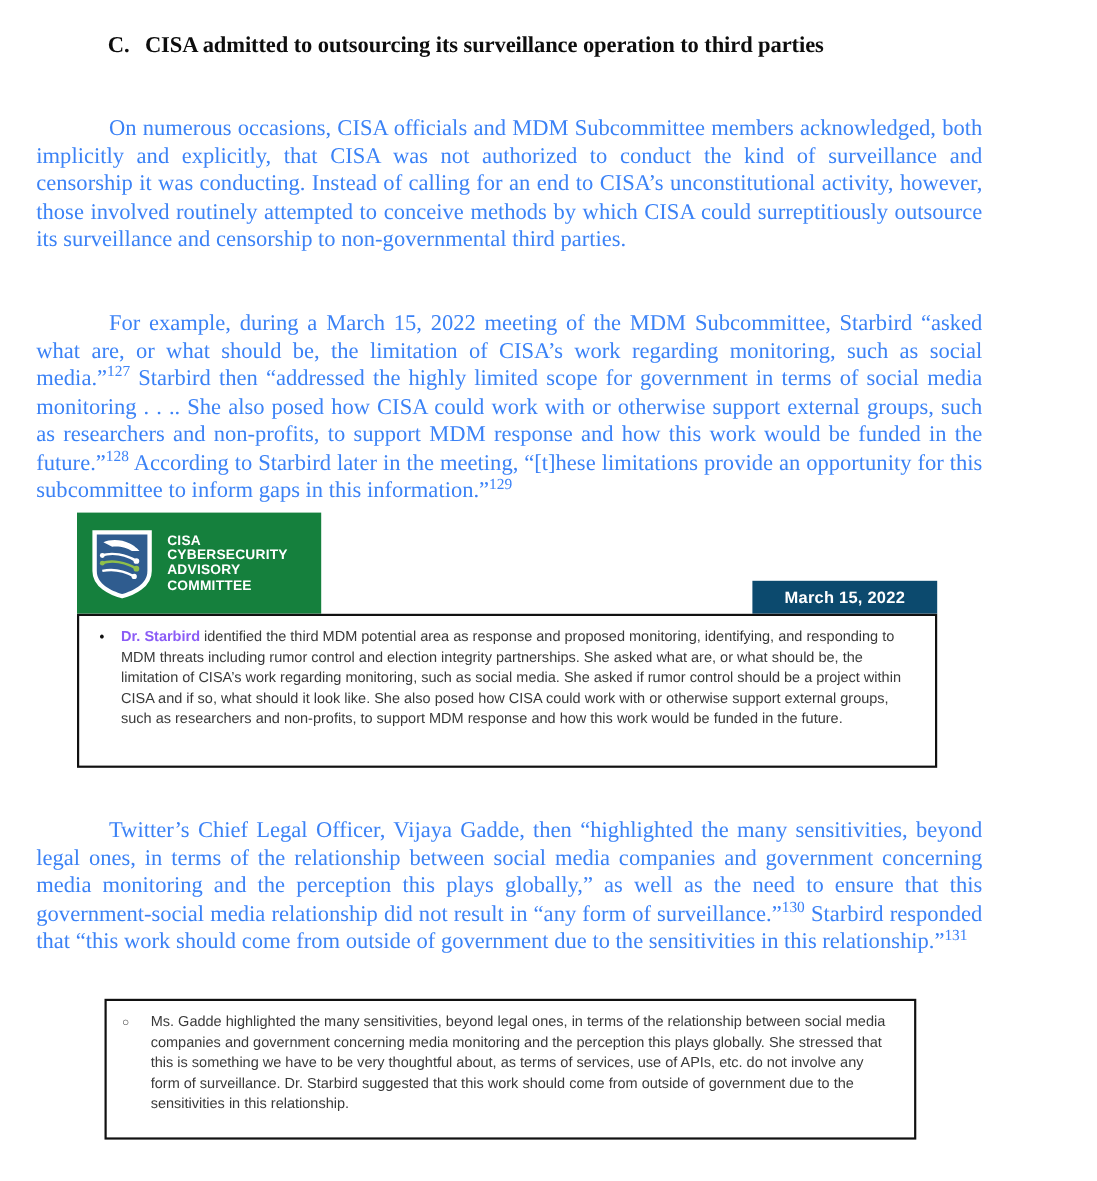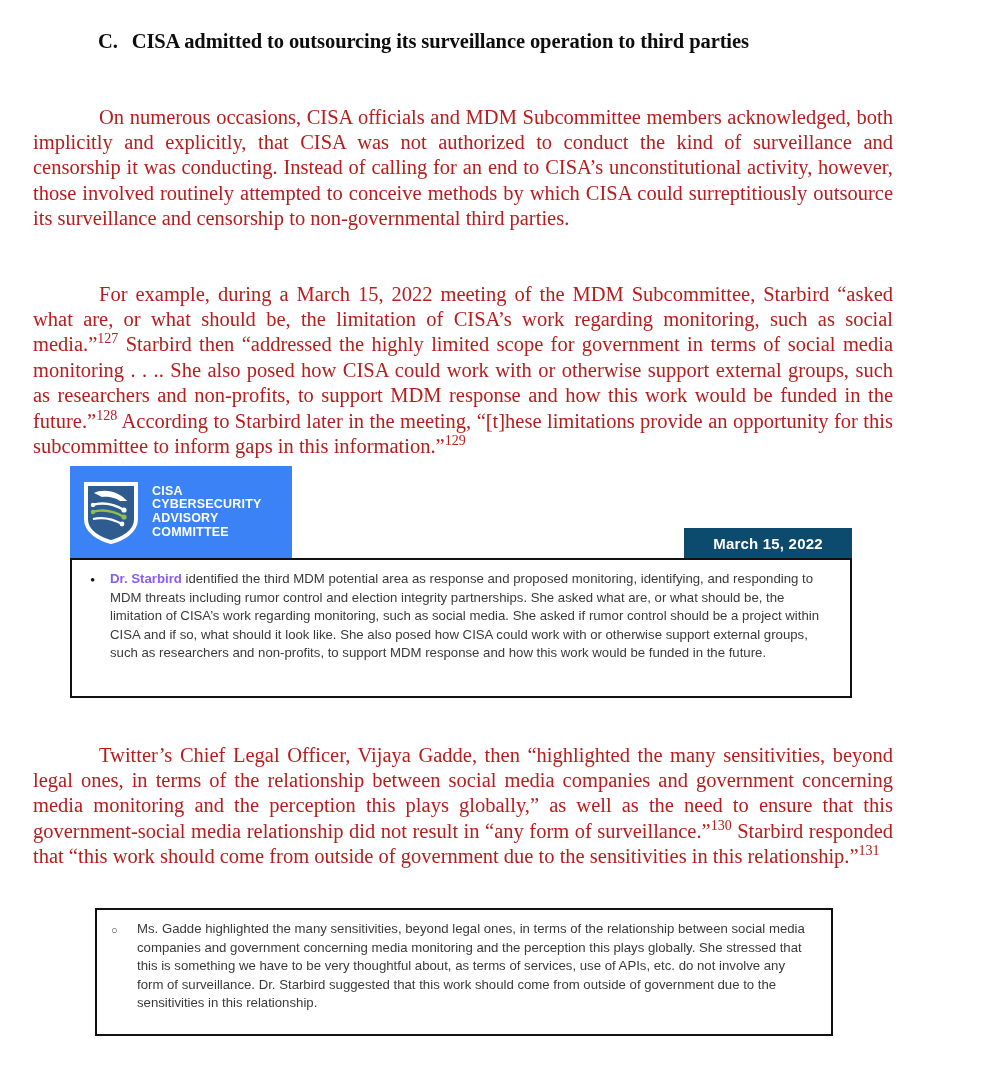--- a/index.html
+++ b/index.html
@@ -42,21 +42,21 @@
   }
 
   .para {
     position: absolute;
     left: 33px;
     width: 860px;
     font-size: 20.5px;
     line-height: 25.4px;
     text-align: justify;
     text-justify: inter-word;
-    color: #b91c1c;
+    color: #3b82f6;
   }
   .para .indent {
     display: inline-block;
     width: 66px;
   }
   sup {
     font-size: 14px;
     vertical-align: super;
     line-height: 0;
   }
@@ -75,21 +75,21 @@
   }
   .ex1-top {
     position: relative;
     height: 92px;
   }
   .cisa-logo-block {
     position: absolute;
     left: 0; top: 0;
     width: 222px;
     height: 92px;
-    background: #3b82f6;
+    background: #15803d;
     display: flex;
     align-items: center;
     padding-left: 10px;
     box-sizing: border-box;
   }
   .cisa-seal {
     width: 62px;
     height: 66px;
     position: relative;
     flex: 0 0 auto;

